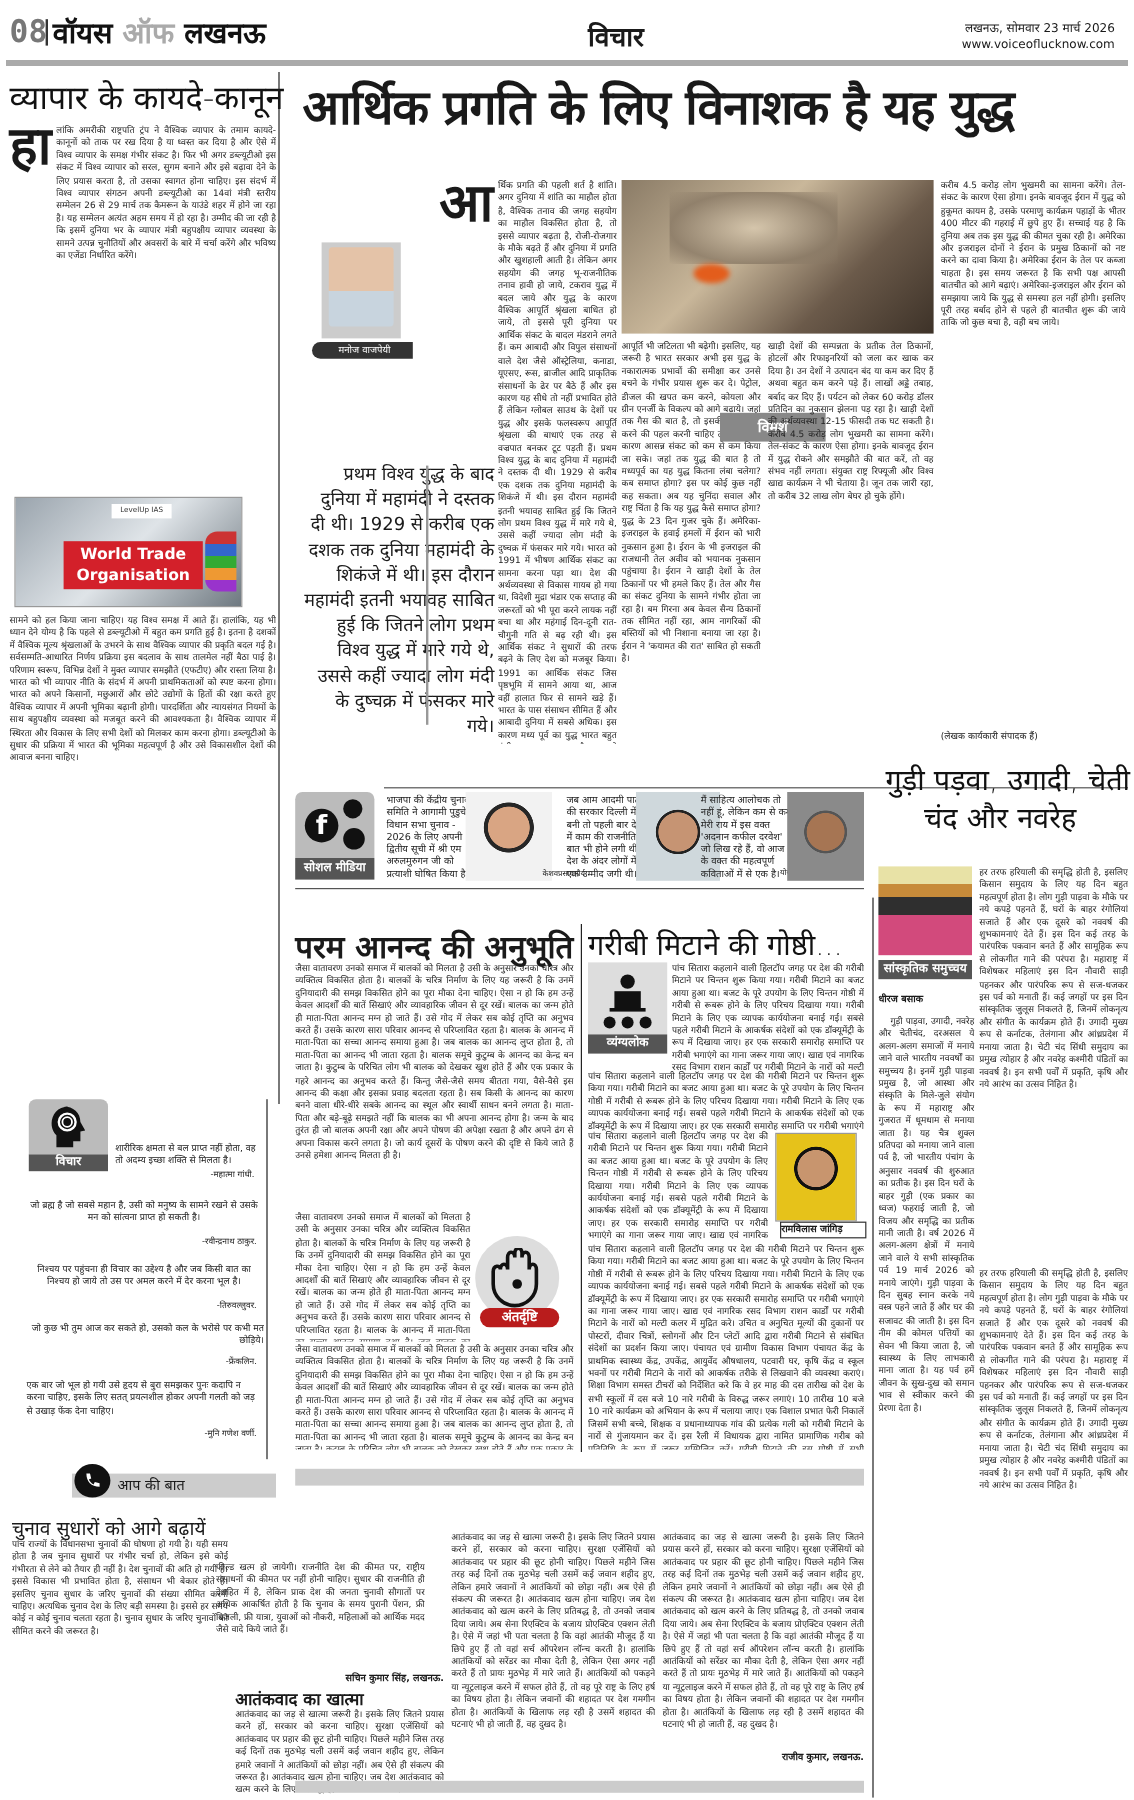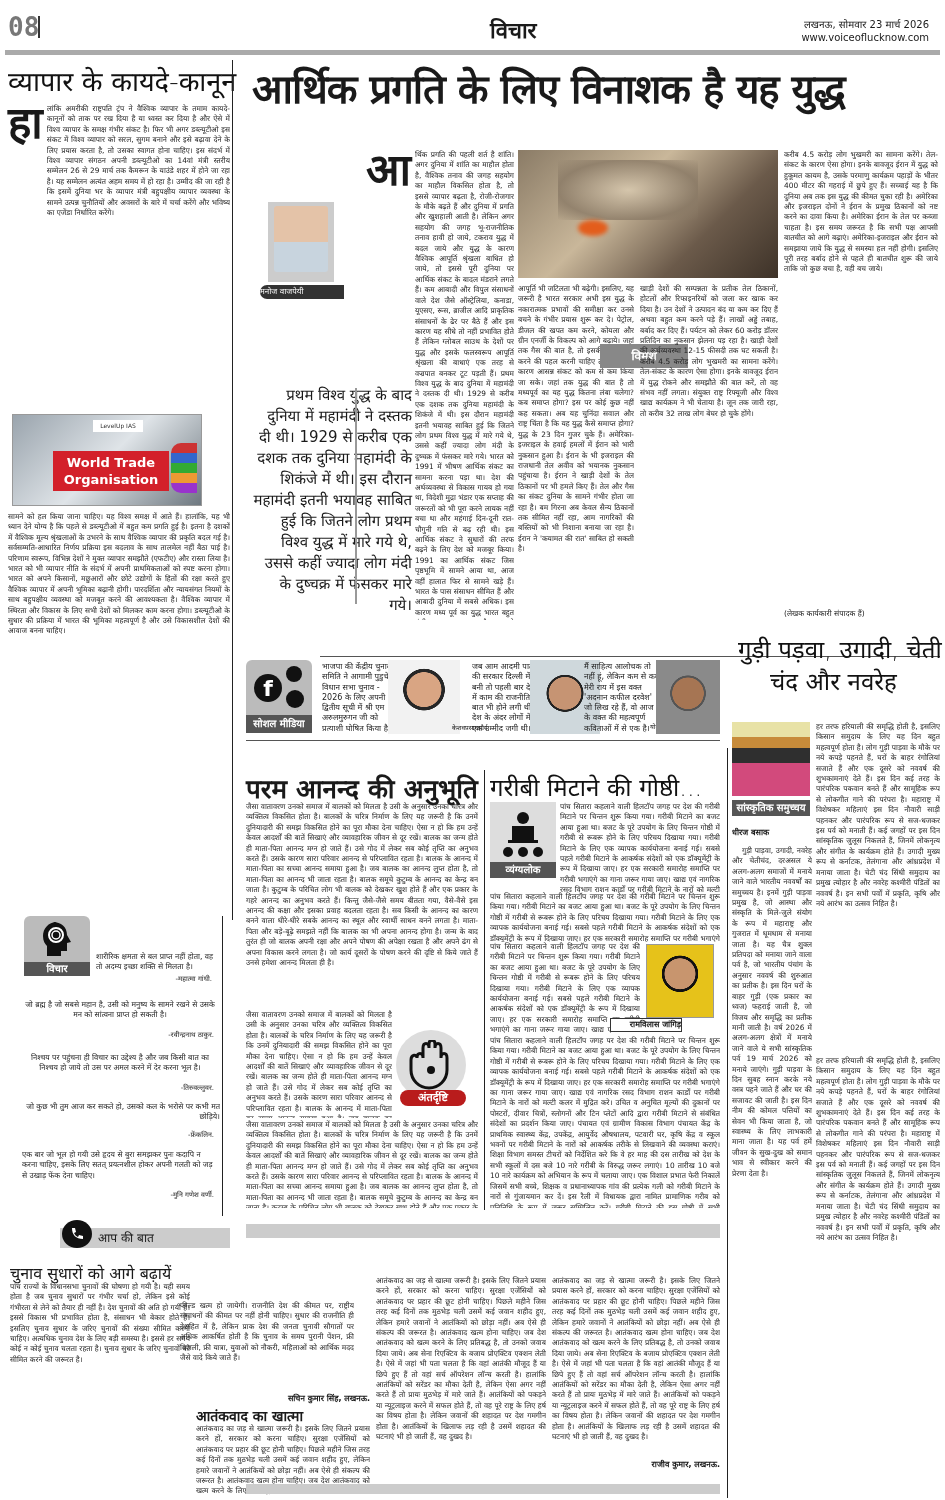--- a/index.html
+++ b/index.html
@@ -25,20 +25,25 @@
 .hr{height:2px;background:#555}
 .greybar{background:#ccc}
 .icon-box{background:#bbb;border-radius:6px 6px 0 0}
 </style>
 </head>
 <body>
 
 <div class="abs masthead">
   <div class="abs pnum">08</div>
   <div class="abs mast-sep"></div>
+  <div class="abs mast-title">
+    <span>वॉयस</span>
+    <span class="of">ऑफ</span>
+    <span>लखनऊ</span>
+  </div>
   <div class="abs section-tag">विचार</div>
   <div class="abs dateline">
     <div>लखनऊ, सोमवार 23 मार्च 2026</div>
     <div>www.voiceoflucknow.com</div>
   </div>
 </div>
 <div class="abs topbar"></div>
 
 <div class="abs head-light h-left">व्यापार के कायदे-कानून</div>
 <div class="abs" style="left:8px;top:104px;width:222px;height:302px;">
@@ -72,21 +77,21 @@
 <div class="abs col-text" style="left:24px;top:1102px;width:196px;font-size:7.6px;text-align:right">जो कुछ भी तुम आज कर सकते हो, उसको कल के भरोसे पर कभी मत छोड़िये।</div>
 <div class="abs" style="left:22px;top:1130px;width:192px;font-size:7px;text-align:right">-फ्रेंकलिन.</div>
 <div class="abs col-text" style="left:22px;top:1150px;width:196px;font-size:7.6px;text-align:left">एक बार जो भूल हो गयी उसे हृदय से बुरा समझकर पुनः कदापि न करना चाहिए, इसके लिए सतत् प्रयत्नशील होकर अपनी गलती को जड़ से उखाड़ फेंक देना चाहिए।</div>
 <div class="abs" style="left:22px;top:1190px;width:192px;font-size:7px;text-align:right">-मुनि गणेश वर्णी.</div>
 <div class="abs vline" style="left:222px;top:916px;height:300px"></div>
 
 <div class="abs h-main">आर्थिक प्रगति के लिए विनाशक है यह युद्ध</div>
 <div class="abs" style="left:268px;top:202px;width:66px;height:80px;background:#ccc;">
   <div style="margin:4px auto;width:54px;height:66px;background:linear-gradient(180deg,#e4c3a8 0 55%,#c8d4de 55%);border-radius:3px"></div>
 </div>
-<div class="abs" style="left:260px;top:285px;width:84px;height:14px;background:#333;color:#fff;font-size:8px;line-height:14px;border-radius:7px 0 0 7px">मनोज वाजपेयी</div>
+<div class="abs" style="left:260px;top:285px;width:84px;height:14px;background:#333;color:#fff;font-size:8px;line-height:14px;padding-left:22px;border-radius:7px 0 0 7px">मनोज वाजपेयी</div>
 <div class="abs quote-big">प्रथम विश्व युद्ध के बाद दुनिया में महामंदी ने दस्तक दी थी। 1929 से करीब एक दशक तक दुनिया महामंदी के शिकंजे में थी। इस दौरान महामंदी इतनी भयावह साबित हुई कि जितने लोग प्रथम विश्व युद्ध में मारे गये थे, उससे कहीं ज्यादा लोग मंदी के दुष्चक्र में फंसकर मारे गये।</div>
 <div class="abs vline" style="left:355px;top:388px;height:216px;width:2px;background:#999"></div>
 
 <div class="abs" style="left:366px;top:150px;width:148px;height:470px;">
   <div class="dropcap" style="font-size:44px;line-height:40px">आ</div>
   <div class="col-text" style="height:470px">र्थिक प्रगति की पहली शर्त है शांति। अगर दुनिया में शांति का माहौल होता है, वैश्विक तनाव की जगह सहयोग का माहौल विकसित होता है, तो इससे व्यापार बढ़ता है, रोजी-रोजगार के मौके बढ़ते हैं और दुनिया में प्रगति और खुशहाली आती है। लेकिन अगर सहयोग की जगह भू-राजनीतिक तनाव हावी हो जाये, टकराव युद्ध में बदल जाये और युद्ध के कारण वैश्विक आपूर्ति श्रृंखला बाधित हो जाये, तो इससे पूरी दुनिया पर आर्थिक संकट के बादल मंडराने लगते हैं। कम आबादी और विपुल संसाधनों वाले देश जैसे ऑस्ट्रेलिया, कनाडा, यूएसए, रूस, ब्राजील आदि प्राकृतिक संसाधनों के ढेर पर बैठे हैं और इस कारण यह सीधे तो नहीं प्रभावित होते हैं लेकिन ग्लोबल साउथ के देशों पर युद्ध और इसके फलस्वरूप आपूर्ति श्रृंखला की बाधाएं एक तरह से वज्रपात बनकर टूट पड़ती हैं। प्रथम विश्व युद्ध के बाद दुनिया में महामंदी ने दस्तक दी थी। 1929 से करीब एक दशक तक दुनिया महामंदी के शिकंजे में थी। इस दौरान महामंदी इतनी भयावह साबित हुई कि जितने लोग प्रथम विश्व युद्ध में मारे गये थे, उससे कहीं ज्यादा लोग मंदी के दुष्चक्र में फंसकर मारे गये। भारत को 1991 में भीषण आर्थिक संकट का सामना करना पड़ा था। देश की अर्थव्यवस्था से विकास गायब हो गया था, विदेशी मुद्रा भंडार एक सप्ताह की जरूरतों को भी पूरा करने लायक नहीं बचा था और महंगाई दिन-दूनी रात-चौगुनी गति से बढ़ रही थी। इस आर्थिक संकट ने सुधारों की तरफ बढ़ने के लिए देश को मजबूर किया। 1991 का आर्थिक संकट जिस पृष्ठभूमि में सामने आया था, आज वहीं हालात फिर से सामने खड़े हैं। भारत के पास संसाधन सीमित हैं और आबादी दुनिया में सबसे अधिक। इस कारण मध्य पूर्व का युद्ध भारत बहुत गंभीर असर डाल सकता है। युद्ध को शुरू हुए तीन सप्ताह बीत चुके हैं, लेकिन कोई भी पक्ष बातचीत की बात तो छोड़िए इसका संकेत भी नहीं दे रहा है। ऐसे में अगर युद्ध लंबा चला, तो तेल एवं गैस का गंभीर संकट दुनिया के सामने बना रहेगा। कीमतें भी आसमान पर होंगी और</div>
 </div>
 <div class="abs photo" style="left:518px;top:150px;width:260px;height:128px;">
   <div class="abs" style="left:40px;top:10px;width:140px;height:60px;background:radial-gradient(ellipse at center,#d8c9b0,#8a7a66 70%,transparent);opacity:.8"></div>
   <div class="abs" style="left:60px;top:70px;width:30px;height:16px;background:#e35d1c;border-radius:50%;filter:blur(2px)"></div>
@@ -149,21 +154,21 @@
       <circle cx="10" cy="42" r="5" fill="#111"></circle>
       <circle cx="25" cy="42" r="5" fill="#111"></circle>
       <circle cx="40" cy="42" r="5" fill="#111"></circle>
     </svg>
 </div>
 <div class="abs badge-grey" style="left:490px;top:862px;width:66px;height:16px;font-size:10px;line-height:16px;background:#555">व्यंग्यलोक</div>
 <div class="abs col-text" style="left:560px;top:802px;width:160px;height:90px;">पांच सितारा कहलाने वाली हिलटॉप जगह पर देश की गरीबी मिटाने पर चिन्तन शुरू किया गया। गरीबी मिटाने का बजट आया हुआ था। बजट के पूरे उपयोग के लिए चिन्तन गोष्ठी में गरीबी से रूबरू होने के लिए परिचय दिखाया गया। गरीबी मिटाने के लिए एक व्यापक कार्ययोजना बनाई गई। सबसे पहले गरीबी मिटाने के आकर्षक संदेशों को एक डॉक्यूमेंट्री के रूप में दिखाया जाए। हर एक सरकारी समारोह समाप्ति पर गरीबी भगाएंगे का गाना जरूर गाया जाए। खाद्य एवं नागरिक रसद विभाग राशन कार्डों पर गरीबी मिटाने के नारों को मल्टी कलर में मुद्रित करे। उचित व अनुचित मूल्यों की दुकानों पर पोस्टरों, दीवार चित्रों, स्लोगनों और टिन प्लेटों आदि द्वारा गरीबी मिटाने से संबंधित संदेशों का प्रदर्शन किया जाए। पंचायत एवं ग्रामीण विकास विभाग पंचायत केंद्र के प्राथमिक स्वास्थ्य केंद्र, उपकेंद्र, आयुर्वेद औषधालय, पटवारी घर, कृषि केंद्र व स्कूल भवनों पर गरीबी मिटाने के नारों को आकर्षक तरीके से लिखवाने की व्यवस्था कराएं। शिक्षा विभाग समस्त टीचरों को निर्देशित करे कि वे हर माह की दस तारीख को देश के सभी स्कूलों में दस बजे 10 नारे गरीबी के विरुद्ध जरूर लगाएं। 10 तारीख 10 बजे 10 नारे कार्यक्रम को अभियान के रूप में चलाया जाए। एक विशाल प्रभात फेरी निकालें जिसमें सभी बच्चे, शिक्षक व प्रधानाध्यापक गांव की प्रत्येक गली को गरीबी मिटाने के नारों से गुंजायमान कर दें। इस रैली में विधायक द्वारा नामित प्रामाणिक गरीब को प्रतिनिधि के रूप में जरूर सम्मिलित करें। गरीबी मिटाने की इस गोष्ठी में सभी अधिकारियों ने बढ़-चढ़ कर भाग लिया।</div>
 <div class="abs col-text" style="left:490px;top:892px;width:230px;height:50px;">पांच सितारा कहलाने वाली हिलटॉप जगह पर देश की गरीबी मिटाने पर चिन्तन शुरू किया गया। गरीबी मिटाने का बजट आया हुआ था। बजट के पूरे उपयोग के लिए चिन्तन गोष्ठी में गरीबी से रूबरू होने के लिए परिचय दिखाया गया। गरीबी मिटाने के लिए एक व्यापक कार्ययोजना बनाई गई। सबसे पहले गरीबी मिटाने के आकर्षक संदेशों को एक डॉक्यूमेंट्री के रूप में दिखाया जाए। हर एक सरकारी समारोह समाप्ति पर गरीबी भगाएंगे का गाना जरूर गाया जाए। खाद्य एवं नागरिक रसद विभाग राशन कार्डों पर गरीबी मिटाने के नारों को मल्टी कलर में मुद्रित करे। उचित व अनुचित मूल्यों की दुकानों पर पोस्टरों, दीवार चित्रों, स्लोगनों और टिन प्लेटों आदि द्वारा गरीबी मिटाने से संबंधित संदेशों का प्रदर्शन किया जाए। पंचायत एवं ग्रामीण विकास विभाग पंचायत केंद्र के प्राथमिक स्वास्थ्य केंद्र, उपकेंद्र, आयुर्वेद औषधालय, पटवारी घर, कृषि केंद्र व स्कूल भवनों पर गरीबी मिटाने के नारों को आकर्षक तरीके से लिखवाने की व्यवस्था कराएं। शिक्षा विभाग समस्त टीचरों को निर्देशित करे कि वे हर माह की दस तारीख को देश के सभी स्कूलों में दस बजे 10 नारे गरीबी के विरुद्ध जरूर लगाएं। 10 तारीख 10 बजे 10 नारे कार्यक्रम को अभियान के रूप में चलाया जाए। एक विशाल प्रभात फेरी निकालें जिसमें सभी बच्चे, शिक्षक व प्रधानाध्यापक गांव की प्रत्येक गली को गरीबी मिटाने के नारों से गुंजायमान कर दें। इस रैली में विधायक द्वारा नामित प्रामाणिक गरीब को प्रतिनिधि के रूप में जरूर सम्मिलित करें। गरीबी मिटाने की इस गोष्ठी में सभी अधिकारियों ने बढ़-चढ़ कर भाग लिया।</div>
 <div class="abs col-text" style="left:490px;top:942px;width:150px;height:92px;">पांच सितारा कहलाने वाली हिलटॉप जगह पर देश की गरीबी मिटाने पर चिन्तन शुरू किया गया। गरीबी मिटाने का बजट आया हुआ था। बजट के पूरे उपयोग के लिए चिन्तन गोष्ठी में गरीबी से रूबरू होने के लिए परिचय दिखाया गया। गरीबी मिटाने के लिए एक व्यापक कार्ययोजना बनाई गई। सबसे पहले गरीबी मिटाने के आकर्षक संदेशों को एक डॉक्यूमेंट्री के रूप में दिखाया जाए। हर एक सरकारी समारोह समाप्ति पर गरीबी भगाएंगे का गाना जरूर गाया जाए। खाद्य एवं नागरिक रसद विभाग राशन कार्डों पर गरीबी मिटाने के नारों को मल्टी कलर में मुद्रित करे। उचित व अनुचित मूल्यों की दुकानों पर पोस्टरों, दीवार चित्रों, स्लोगनों और टिन प्लेटों आदि द्वारा गरीबी मिटाने से संबंधित संदेशों का प्रदर्शन किया जाए। पंचायत एवं ग्रामीण विकास विभाग पंचायत केंद्र के प्राथमिक स्वास्थ्य केंद्र, उपकेंद्र, आयुर्वेद औषधालय, पटवारी घर, कृषि केंद्र व स्कूल भवनों पर गरीबी मिटाने के नारों को आकर्षक तरीके से लिखवाने की व्यवस्था कराएं। शिक्षा विभाग समस्त टीचरों को निर्देशित करे कि वे हर माह की दस तारीख को देश के सभी स्कूलों में दस बजे 10 नारे गरीबी के विरुद्ध जरूर लगाएं। 10 तारीख 10 बजे 10 नारे कार्यक्रम को अभियान के रूप में चलाया जाए। एक विशाल प्रभात फेरी निकालें जिसमें सभी बच्चे, शिक्षक व प्रधानाध्यापक गांव की प्रत्येक गली को गरीबी मिटाने के नारों से गुंजायमान कर दें। इस रैली में विधायक द्वारा नामित प्रामाणिक गरीब को प्रतिनिधि के रूप में जरूर सम्मिलित करें। गरीबी मिटाने की इस गोष्ठी में सभी अधिकारियों ने बढ़-चढ़ कर भाग लिया।</div>
 <div class="abs" style="left:646px;top:944px;width:68px;height:74px;background:radial-gradient(circle at 50% 40%,#c8956e 0 28%,#111 29% 33%,#e6c21a 34%);border:1px solid #999"></div>
-<div class="abs" style="left:610px;top:1018px;width:72px;height:14px;border:1px solid #333;font-size:8px;line-height:12px;text-align:right;font-weight:bold;background:#fff">रामविलास जांगिड़</div>
+<div class="abs" style="left:650px;top:1018px;width:72px;height:14px;border:1px solid #333;font-size:8px;line-height:12px;text-align:left;font-weight:bold;background:#fff">रामविलास जांगिड़</div>
 <div class="abs col-text" style="left:490px;top:1036px;width:230px;height:172px;">पांच सितारा कहलाने वाली हिलटॉप जगह पर देश की गरीबी मिटाने पर चिन्तन शुरू किया गया। गरीबी मिटाने का बजट आया हुआ था। बजट के पूरे उपयोग के लिए चिन्तन गोष्ठी में गरीबी से रूबरू होने के लिए परिचय दिखाया गया। गरीबी मिटाने के लिए एक व्यापक कार्ययोजना बनाई गई। सबसे पहले गरीबी मिटाने के आकर्षक संदेशों को एक डॉक्यूमेंट्री के रूप में दिखाया जाए। हर एक सरकारी समारोह समाप्ति पर गरीबी भगाएंगे का गाना जरूर गाया जाए। खाद्य एवं नागरिक रसद विभाग राशन कार्डों पर गरीबी मिटाने के नारों को मल्टी कलर में मुद्रित करे। उचित व अनुचित मूल्यों की दुकानों पर पोस्टरों, दीवार चित्रों, स्लोगनों और टिन प्लेटों आदि द्वारा गरीबी मिटाने से संबंधित संदेशों का प्रदर्शन किया जाए। पंचायत एवं ग्रामीण विकास विभाग पंचायत केंद्र के प्राथमिक स्वास्थ्य केंद्र, उपकेंद्र, आयुर्वेद औषधालय, पटवारी घर, कृषि केंद्र व स्कूल भवनों पर गरीबी मिटाने के नारों को आकर्षक तरीके से लिखवाने की व्यवस्था कराएं। शिक्षा विभाग समस्त टीचरों को निर्देशित करे कि वे हर माह की दस तारीख को देश के सभी स्कूलों में दस बजे 10 नारे गरीबी के विरुद्ध जरूर लगाएं। 10 तारीख 10 बजे 10 नारे कार्यक्रम को अभियान के रूप में चलाया जाए। एक विशाल प्रभात फेरी निकालें जिसमें सभी बच्चे, शिक्षक व प्रधानाध्यापक गांव की प्रत्येक गली को गरीबी मिटाने के नारों से गुंजायमान कर दें। इस रैली में विधायक द्वारा नामित प्रामाणिक गरीब को प्रतिनिधि के रूप में जरूर सम्मिलित करें। गरीबी मिटाने की इस गोष्ठी में सभी अधिकारियों ने बढ़-चढ़ कर भाग लिया।</div>
 
 <div class="abs greybar" style="left:246px;top:1224px;width:474px;height:14px"></div>
 <div class="abs greybar" style="left:60px;top:1228px;width:170px;height:20px"></div>
 <div class="abs" style="left:62px;top:1220px;width:30px;height:28px;background:#111;border-radius:50%;display:flex;align-items:center;justify-content:center">
   <svg width="16" height="16" viewBox="0 0 16 16">
       <path d="M3 2l3 0 1 4-2 1c1 2 2 3 4 4l1-2 4 1 0 3c-7 0-11-4-11-11z" fill="#fff"></path>
     </svg>
 </div>
 <div class="abs" style="left:98px;top:1229px;font-size:12px">आप की बात</div>

